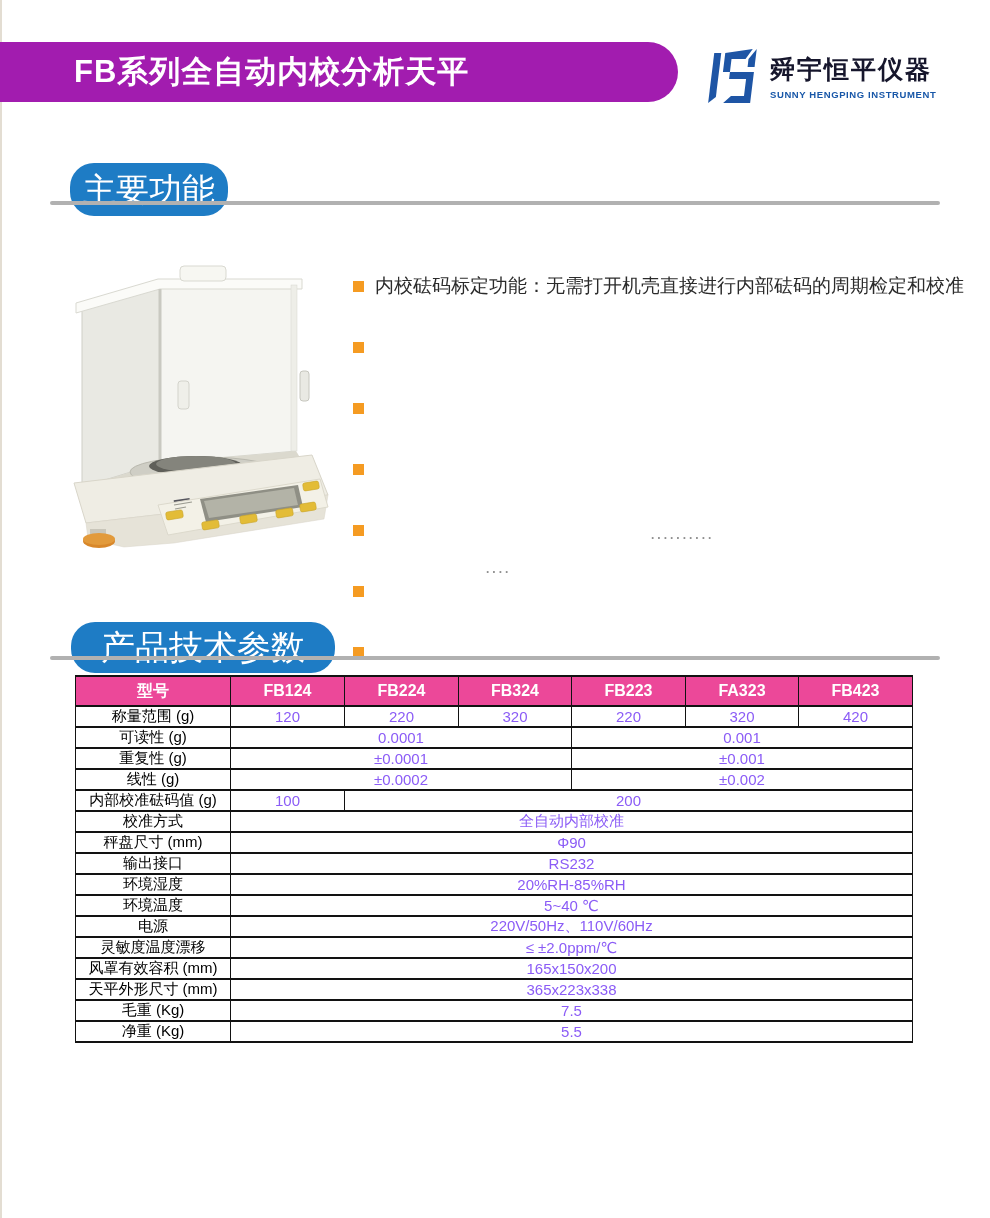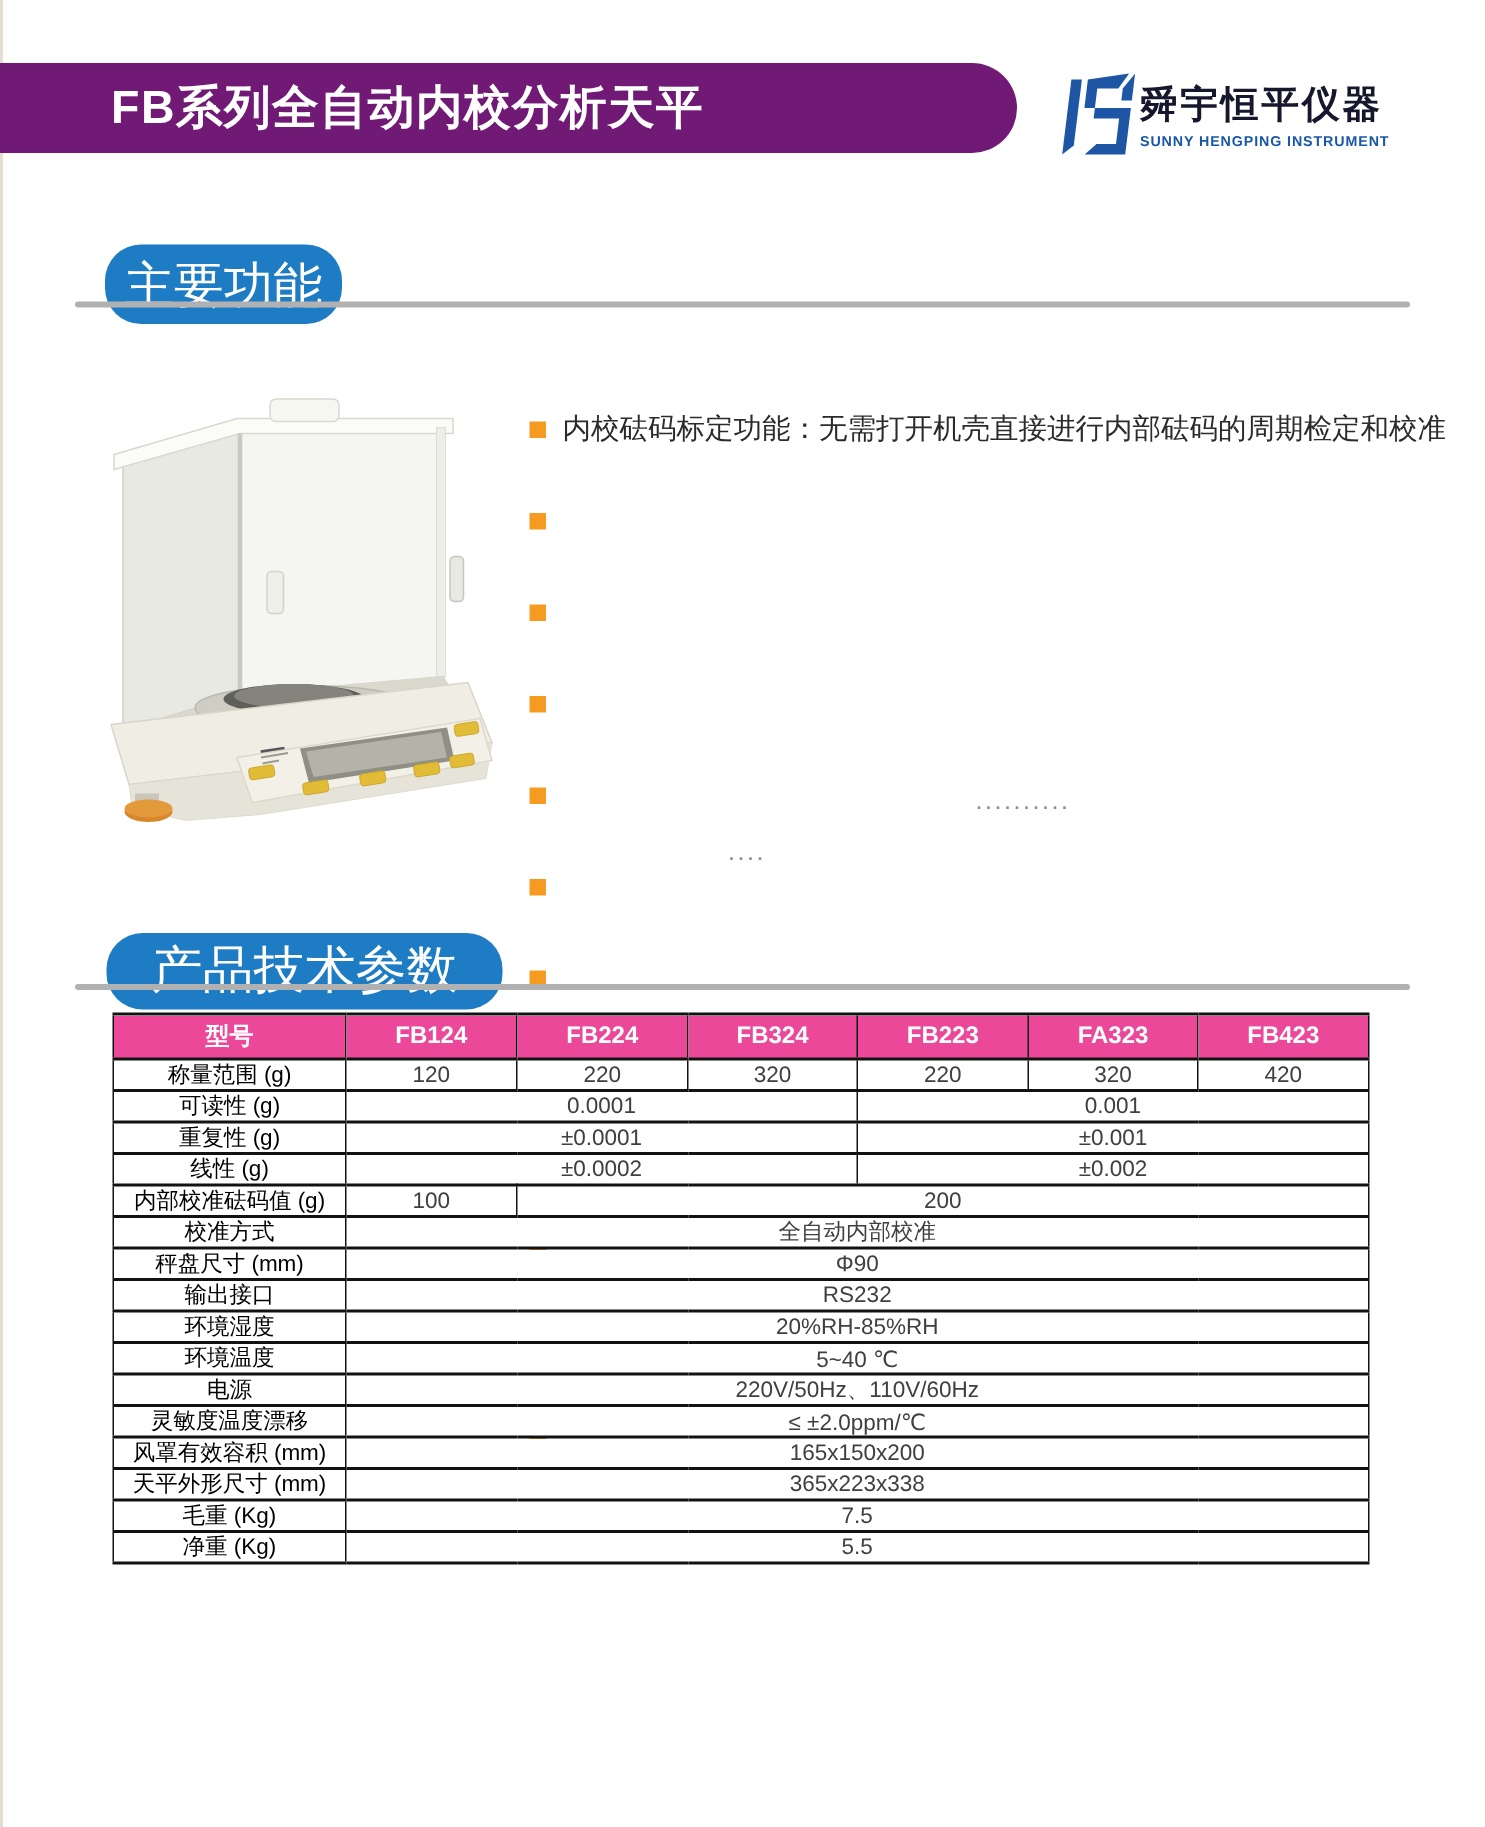--- a/index.html
+++ b/index.html
@@ -3,26 +3,26 @@
 <meta charset="utf-8">
 <style>
   * { margin:0; padding:0; box-sizing:border-box; }
   html,body { background:#ffffff; }
   body { font-family:"Liberation Sans","DejaVu Sans",sans-serif; }
   .page { position:relative; width:990px; height:1218px; background:#ffffff; overflow:hidden; }
   .left-edge { position:absolute; left:0; top:0; width:2px; height:1218px; background:#e3ddd2; }
 
   
   .header-bar { position:absolute; left:0; top:42px; width:678px; height:60px;
-    background:#701a75; border-radius:0 30px 30px 0; }
+    background:#a21caf; border-radius:0 30px 30px 0; }
   .header-title { position:absolute; left:74px; top:0; height:60px; line-height:60px;
     color:#ffffff; font-size:31px; font-weight:bold; letter-spacing:1px; white-space:nowrap; }
   .logo { position:absolute; left:706px; top:44px; width:240px; height:64px; display:flex; align-items:center; }
   .logo-mark { width:54px; height:58px; flex:0 0 auto; }
-  .logo-text { display:flex; flex-direction:column; justify-content:center; }
+  .logo-text { margin-left:10px; display:flex; flex-direction:column; justify-content:center; }
   .logo-cn { font-size:25px; font-weight:bold; color:#16162c; letter-spacing:2px; white-space:nowrap; }
   .logo-en { font-size:9.5px; font-weight:bold; color:#1857a8; letter-spacing:0.6px; margin-top:3px; white-space:nowrap; }
 
   
   .badge { position:absolute; background:#1e7cc5; border-radius:24px; color:#ffffff;
     text-align:center; font-weight:500; white-space:nowrap;margin-top:28px; }
   .badge-1 { left:70px; top:135px; width:158px; height:53px; line-height:53px; font-size:33px; }
   .badge-2 { left:71px; top:594px; width:264px; height:51px; line-height:51px; font-size:34px; }
   .rule { position:absolute; left:50px; width:890px; height:4px; background:#b1b1b1; border-radius:2px; }
   .rule-1 { top:201px; }
@@ -39,21 +39,21 @@
   .dots { position:absolute; color:#8f8f8f; font-size:12px; letter-spacing:3px; font-weight:bold; }
   .dots-long { left:651px; top:528px; }
   .dots-short { left:486px; top:562px; }
 
   
   .spec-table { position:absolute; left:75px; top:675px; border-collapse:collapse;
     table-layout:fixed; width:837px; }
   .spec-table th, .spec-table td { border:1px solid #121212; border-top-width:2px; border-bottom-width:2px;
     text-align:center; vertical-align:middle; padding:0; height:15px; overflow:hidden; white-space:nowrap; }
   .spec-table thead th { background:#ec4899; color:#ffffff; font-size:16px; font-weight:bold; height:30px; }
-  .spec-table td { font-size:15px; color:#404040; background:#ffffff; }
+  .spec-table td { font-size:15px; color:#8b5cf6; background:#ffffff; }
   .spec-table td.row-label { font-weight:400; color:#000000; }
   .spec-table { border-bottom:2px solid #9a9a9a; }
 </style>
 </head>
 <body>
 
 <div class="page">
   <div class="left-edge"></div>
 
   <div class="header-bar">

